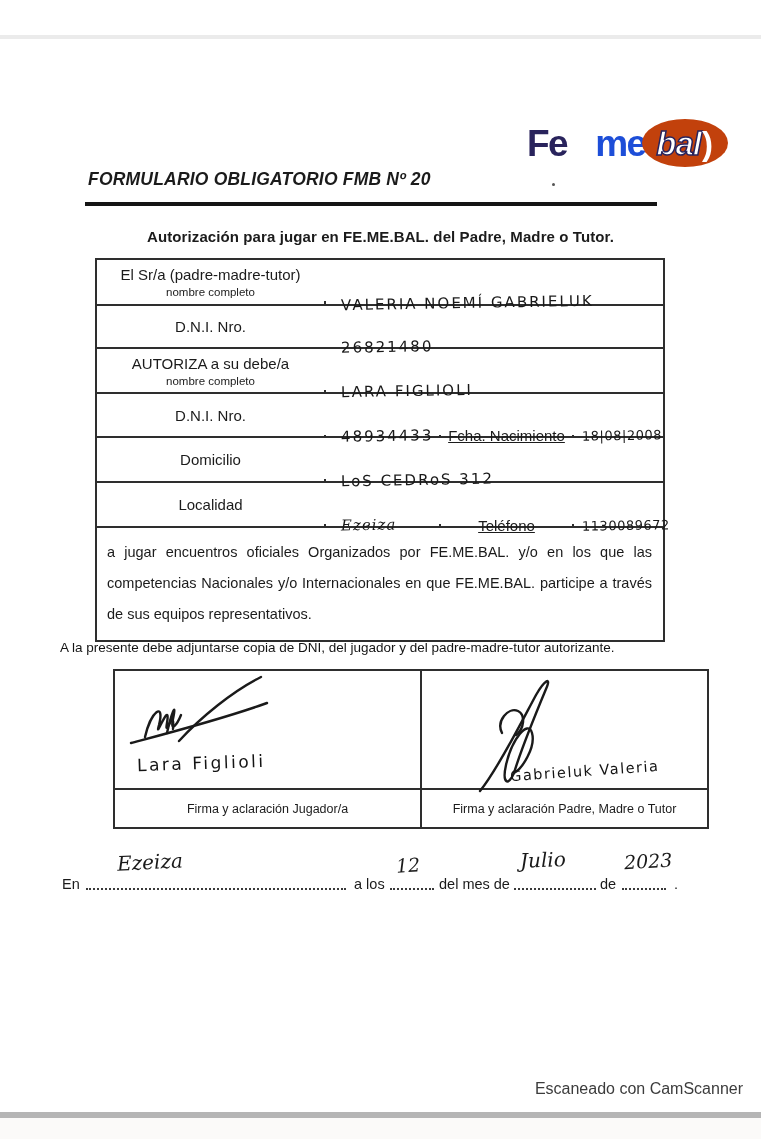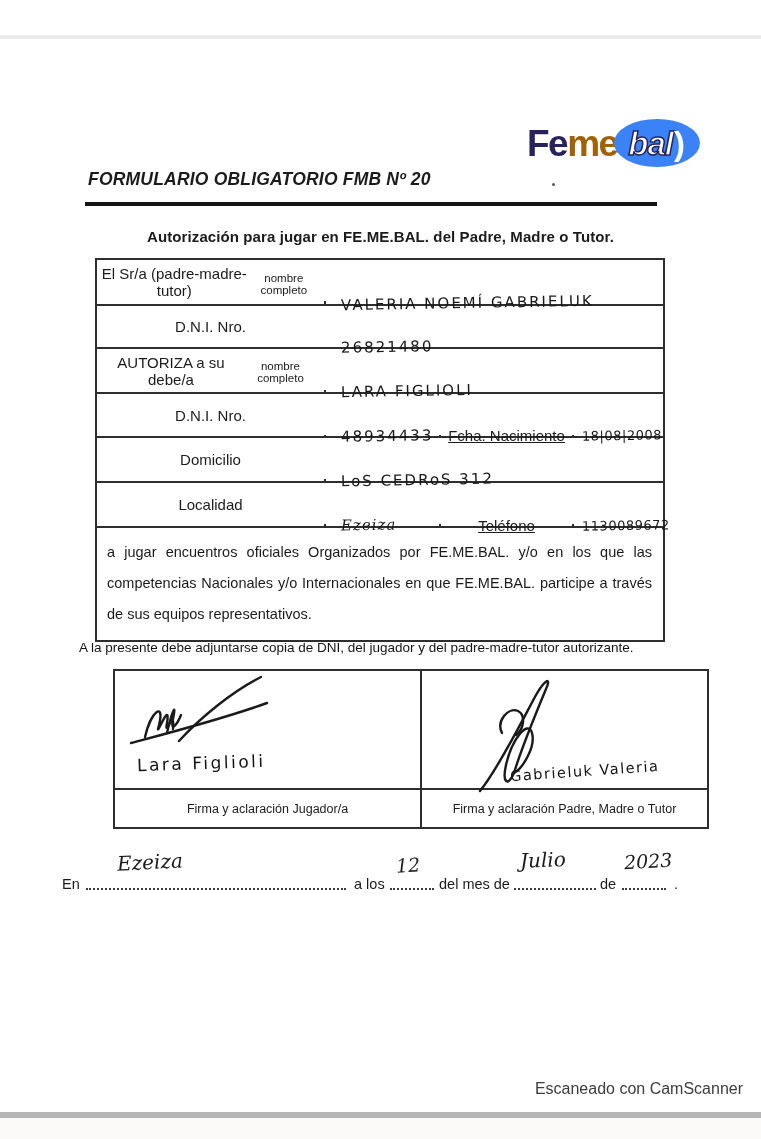--- a/index.html
+++ b/index.html
@@ -6,63 +6,63 @@
   .screen{
     position:relative;width:761px;height:1139px;background:#ffffff;
     font-family:"Liberation Sans",sans-serif;color:#1b1b1b;overflow:hidden;
   }
   .top-line{position:absolute;top:35px;left:0;width:761px;height:4px;background:#ebebeb;}
 
   
   .logo{position:absolute;top:119px;left:527px;display:flex;align-items:center;}
   .logo-word{font-weight:bold;font-size:37px;letter-spacing:-1.5px;line-height:1;}
   .logo-fe{color:#29235c;}
-  .logo-me{color:#a16207;}
+  .logo-me{color:#1d4ed8;margin-left:28px;}
   .logo-oval{
-    position:relative;margin-left:-4px;width:86px;height:48px;background:#3b82f6;
+    position:relative;margin-left:-4px;width:86px;height:48px;background:#c2410c;
     border-radius:50%;display:flex;align-items:center;justify-content:center;
   }
   .logo-bal{
     font-weight:bold;font-style:italic;font-size:33px;line-height:1;color:#ffffff;
     -webkit-text-stroke:1.5px #29235c;letter-spacing:-1px;
   }
   .logo-paren{font-weight:bold;font-size:33px;color:#ffffff;line-height:1;margin-left:1px;}
 
   .form-title{position:absolute;left:88px;top:169px;font-size:17.5px;font-weight:bold;
     font-style:italic;letter-spacing:.2px;}
   .title-rule{position:absolute;left:85px;top:202px;width:572px;height:4px;background:#151515;}
   .stray-dot{position:absolute;left:552px;top:183px;width:3px;height:3px;border-radius:50%;background:#555;}
 
   .heading{position:absolute;left:0;top:228px;width:761px;text-align:center;
     font-weight:bold;font-size:15px;letter-spacing:.1px;}
 
   
   .main-table{position:absolute;left:95px;top:258px;width:570px;border:2px solid #2e2e2e;box-sizing:border-box;}
   .t-row{display:flex;box-sizing:border-box;border-top:2px solid #2e2e2e;}
   .t-row:first-child{border-top:none;}
-  .t-label{width:227px;flex:none;display:flex;flex-direction:row;align-items:center;
+  .t-label{width:227px;flex:none;display:flex;flex-direction:column;align-items:center;
     justify-content:center;text-align:center;font-size:15px;box-sizing:border-box;padding:2px 4px;}
   .t-sub{font-size:11.5px;margin-top:3px;}
   .t-cell{border-left:2px solid #2e2e2e;display:flex;align-items:center;box-sizing:border-box;margin-top:41px;}
   .t-value{flex:1;padding-left:15px;}
   .t-value-n{width:115px;flex:none;padding-left:15px;}
   .t-label2{width:133px;flex:none;justify-content:center;font-size:15px;text-align:center;text-decoration:underline;}
   .t-value-s{flex:1;padding-left:8px;}
   .h44{height:44px;} .h43{height:43px;} .h45{height:45px;}
   .t-para{border-top:2px solid #2e2e2e;padding:9px 11px 10px 10px;font-size:14.5px;
     line-height:31px;text-align:justify;box-sizing:border-box;}
 
   
   .hw{font-family:"DejaVu Sans",sans-serif;font-size:15px;letter-spacing:2px;color:#191919;
     transform:rotate(-1deg);white-space:nowrap;}
   .hw-small{font-size:13px;letter-spacing:.5px;}
   .hw-cursive{font-family:"DejaVu Serif",serif;font-style:italic;letter-spacing:1px;}
   .hw-big{font-size:18px;}
 
-  .note{position:absolute;left:60px;top:640px;font-size:13.5px;color:#141414;margin-left:19px;}
+  .note{position:absolute;left:60px;top:640px;font-size:13.5px;color:#141414;}
 
   
   .sig-table{position:absolute;left:113px;top:669px;width:596px;height:160px;
     border:2px solid #2e2e2e;box-sizing:border-box;display:flex;}
   .sig-cell{display:flex;flex-direction:column;box-sizing:border-box;position:relative;}
   .sig-left{width:305px;flex:none;}
   .sig-right{flex:1;border-left:2px solid #2e2e2e;}
   .sig-area{flex:1;position:relative;}
   .sig-caption{height:37px;flex:none;border-top:2px solid #2e2e2e;display:flex;
     align-items:center;justify-content:center;font-size:12.5px;}

